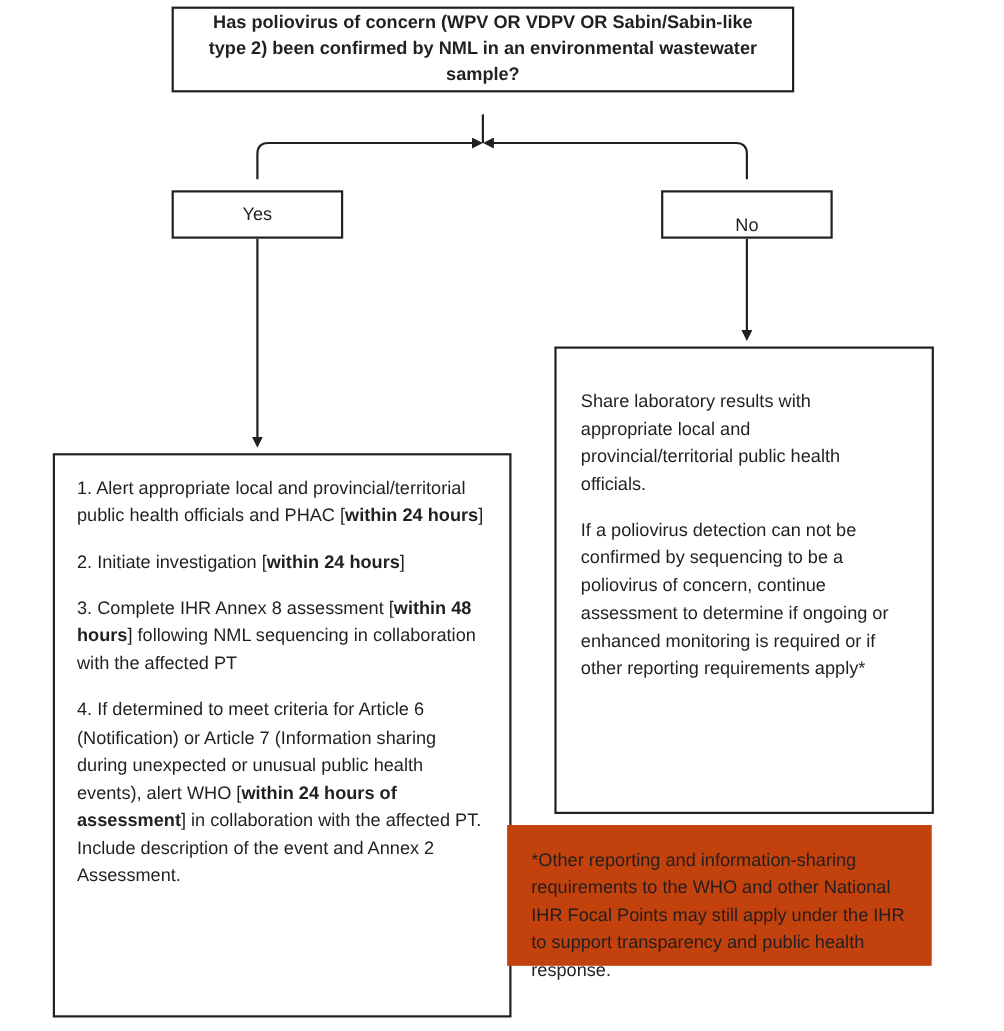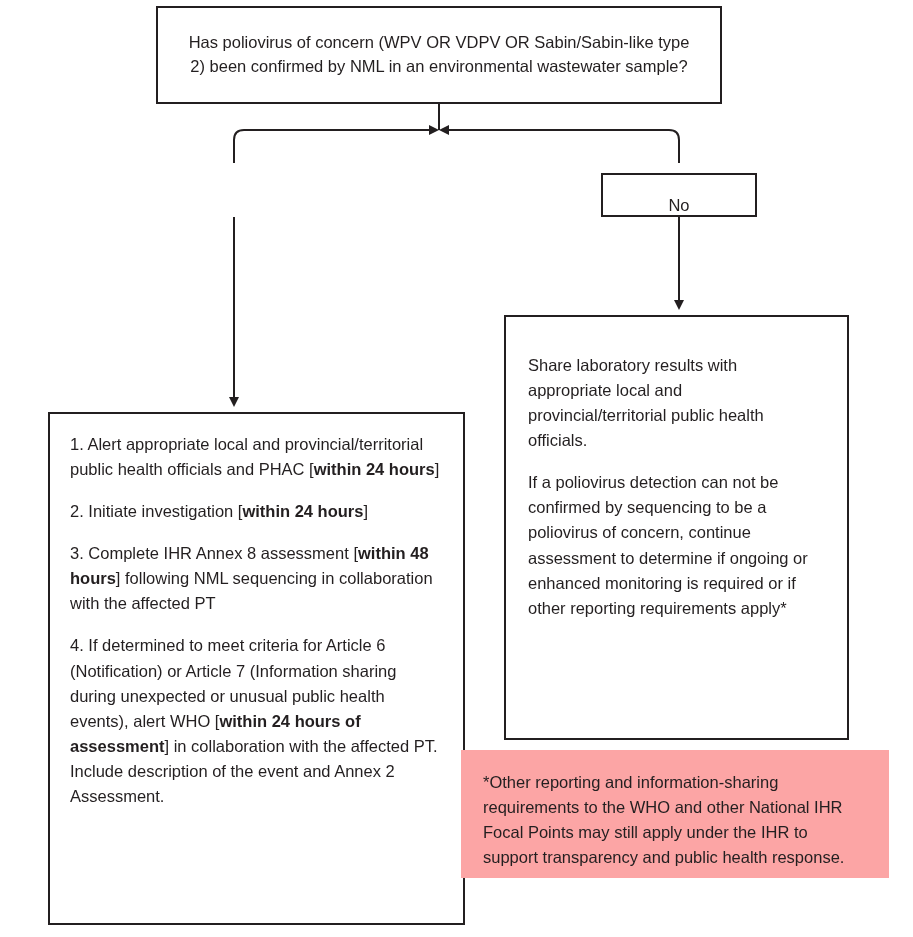--- a/index.html
+++ b/index.html
@@ -23,27 +23,27 @@
   .node {
     position: absolute;
     box-sizing: border-box;
     border: 2px solid #231f20;
     background: #ffffff;
   }
   .q-box {
     left: 156px;
     top: 6px;
     width: 566px;
-    height: 98px;
+    height: 78px;
     display: flex;
     align-items: center;
     justify-content: center;
     text-align: center;
     padding: 6px 28px;
-    font-weight: normal;
+    font-weight: bold;
     font-size: 16.5px;
     line-height: 1.45;
   }
   .yes-box {
     left: 156px;
     top: 173px;
     width: 156px;
     height: 44px;
     display: flex;
     align-items: center;
@@ -76,23 +76,23 @@
     width: 345px;
     height: 425px;
     padding: 36px 22px 10px 22px;
     font-size: 16.5px;
     line-height: 1.52;
   }
   .footnote {
     position: absolute;
     left: 461px;
     top: 750px;
-    width: 428px;
+    width: 386px;
     height: 128px;
-    background: #fca5a5;
+    background: #c2410c;
     padding: 20px 22px;
     box-sizing: border-box;
     font-size: 16.5px;
     line-height: 1.52;
     color: #231f20;
   }
   .para {
     margin: 0 0 17px 0;
   }
   .para:last-child {
@@ -127,20 +127,23 @@
 
     <path d="M 234 217 L 234 402" stroke="#231f20" stroke-width="2" fill="none" marker-end="url(#arrow)"></path>
 
     <path d="M 679 217 L 679 305" stroke="#231f20" stroke-width="2" fill="none" marker-end="url(#arrow)"></path>
   </svg>
 
   <div class="node q-box">
     <span>Has poliovirus of concern (WPV OR VDPV OR Sabin/Sabin-like type 2) been confirmed by NML in an environmental wastewater sample?</span>
   </div>
 
+  <div class="node yes-box">
+    <span>Yes</span>
+  </div>
 
   <div class="node no-box">
     <span>No</span>
   </div>
 
   <div class="node left-actions" id="yes-actions">
       <div class="para"><span>1. Alert appropriate local and provincial/territorial public health officials and PHAC [</span><span class="b">within 24 hours</span><span>]</span></div>
       <div class="para"><span>2. Initiate investigation [</span><span class="b">within 24 hours</span><span>]</span></div>
       <div class="para"><span>3. Complete IHR Annex 8 assessment [</span><span class="b">within 48 hours</span><span>] following NML sequencing in collaboration with the affected PT</span></div>
       <div class="para"><span>4. If determined to meet criteria for Article 6 (Notification) or Article 7 (Information sharing during unexpected or unusual public health events), alert WHO [</span><span class="b">within 24 hours of assessment</span><span>] in collaboration with the affected PT. Include description of the event and Annex 2 Assessment.</span></div>

